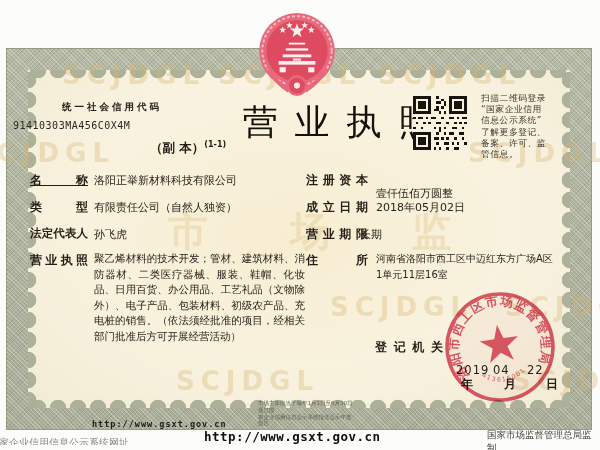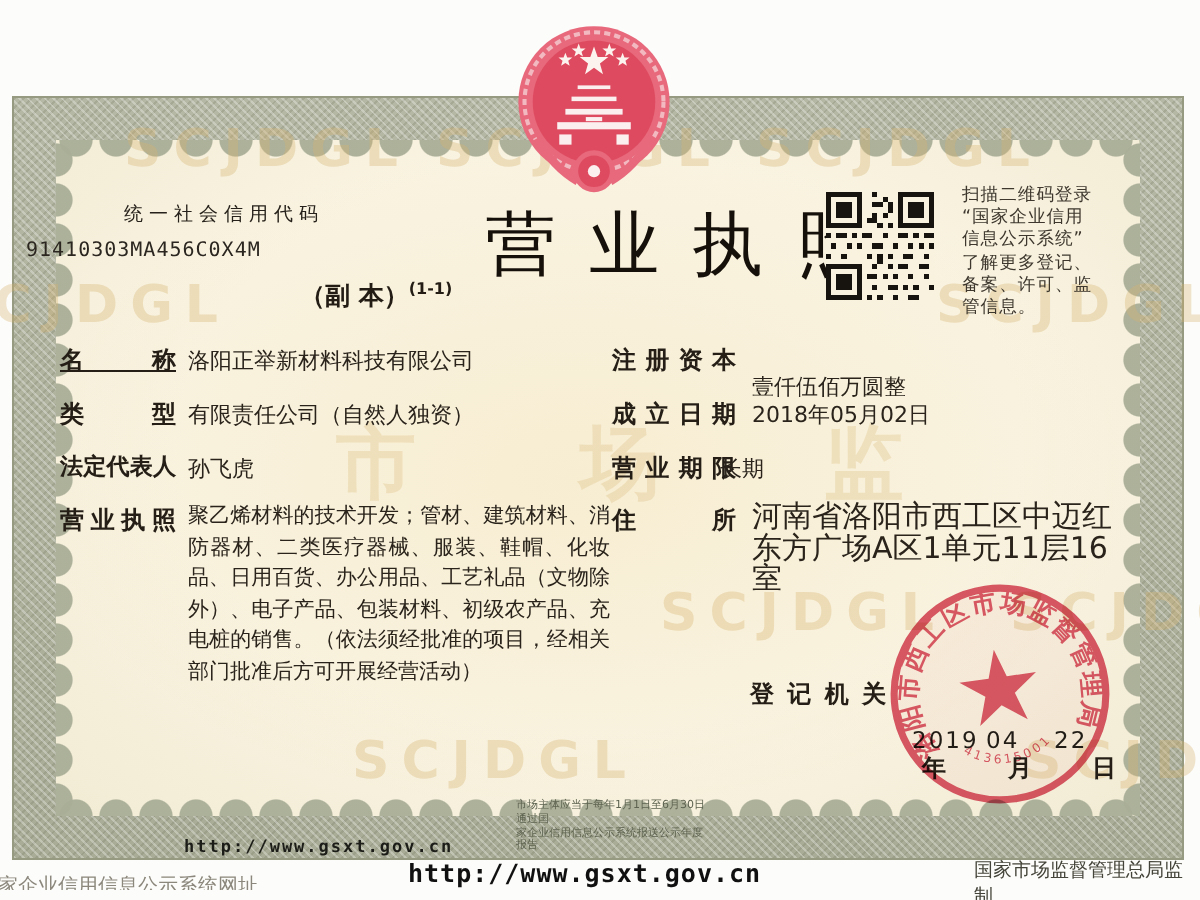--- a/index.html
+++ b/index.html
@@ -39,21 +39,21 @@
     background-image:radial-gradient(circle at 9px 10px, rgba(169,174,151,.95) 0 8px, transparent 8.6px);
     background-size:9px 20px;background-repeat:repeat-y;}
 
   
   .wm{position:absolute;font-weight:bold;color:rgba(213,178,110,.34);
       letter-spacing:6px;font-size:26px;white-space:nowrap;pointer-events:none;}
   .wm-big{position:absolute;font-weight:bold;color:rgba(214,182,116,.28);
       letter-spacing:34px;font-size:40px;white-space:nowrap;pointer-events:none;}
 
   
-  .credit-label{position:absolute;left:14px;top:101px;font-size:9.5px;font-weight:normal;
+  .credit-label{position:absolute;left:14px;top:101px;font-size:9.5px;font-weight:bold;
       letter-spacing:3px;color:#26211a;padding-left:48px;}
   .credit-code{position:absolute;left:13px;top:120px;font-size:10px;
       font-family:"DejaVu Sans Mono","Liberation Mono",monospace;letter-spacing:.5px;color:#2b2620;}
   .title{position:absolute;left:150px;top:99px;width:300px;text-align:right;
       font-size:35px;font-weight:normal;letter-spacing:.48em;padding-left:.48em;
       color:#16100a;font-family:"DejaVu Serif","Liberation Serif",serif;box-sizing:border-box;}
   .subtitle{position:absolute;left:150px;top:140px;width:300px;
       font-size:12.5px;font-weight:bold;color:#221c14;}
   .subtitle sup{font-size:8px;font-weight:bold;}
 
@@ -182,21 +182,21 @@
 <div class="flabel rw" style="top:172px;">注册资本</div>
 <div class="fvalue" style="left:376px;top:173px;width:190px;margin-top:13px;">壹仟伍佰万圆整</div>
 
 <div class="flabel rw" style="top:199px;">成立日期</div>
 <div class="fvalue" style="left:376px;top:200px;width:190px;">2018年05月02日</div>
 
 <div class="flabel rw" style="top:226px;">营业期限</div>
 <div class="fvalue" style="left:360px;top:227px;width:190px;">长期</div>
 
 <div class="flabel rw" style="top:252px;">住所</div>
-<div class="fvalue" style="left:376px;top:251px;width:182px;font-size:15px;line-height:15.6px;">河南省洛阳市西工区中迈红东方广场A区1单元11层16室</div>
+<div class="fvalue" style="left:376px;top:251px;width:182px;font-size:10px;line-height:15.6px;">河南省洛阳市西工区中迈红东方广场A区1单元11层16室</div>
 
 <div class="flabel" style="left:375px;top:339px;width:68px;">登记机关</div>
 
 <div class="dnum" style="left:430px;top:363px;margin-left:26px;">2019</div>
 <div class="dnum" style="left:493px;top:363px;">04</div>
 <div class="dnum" style="left:527px;top:363px;">22</div>
 <div class="dlab" style="left:461px;top:376px;">年</div>
 <div class="dlab" style="left:504px;top:376px;">月</div>
 <div class="dlab" style="left:546px;top:376px;">日</div>
 

